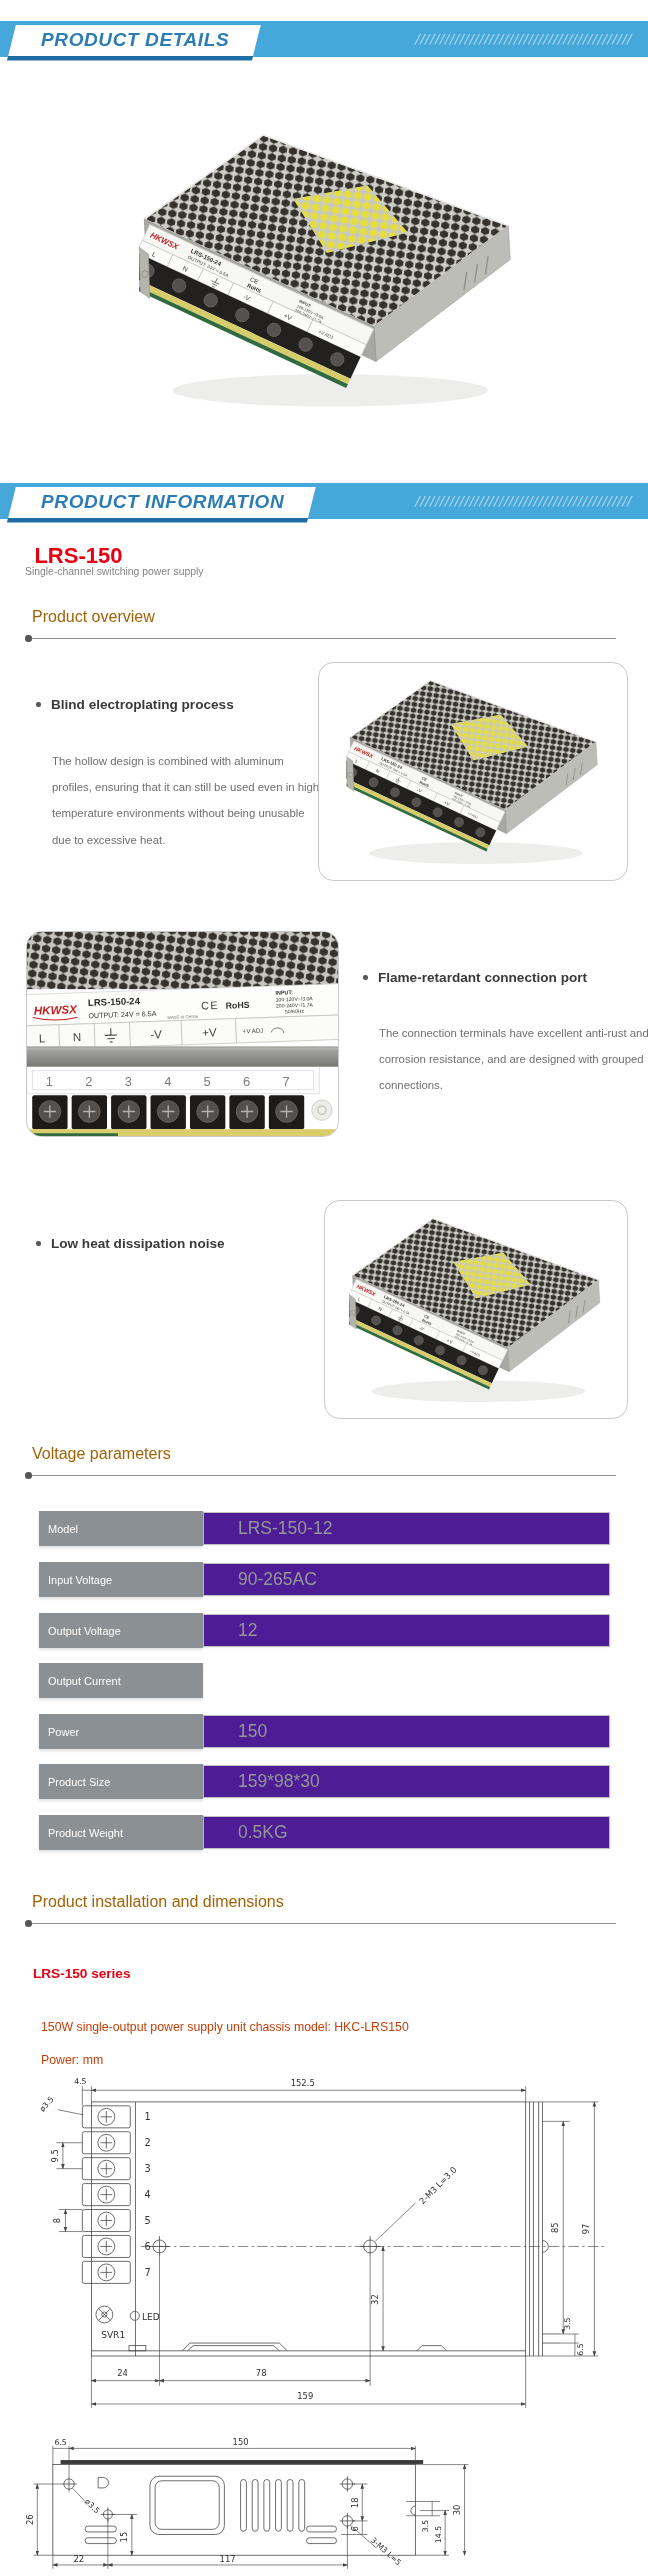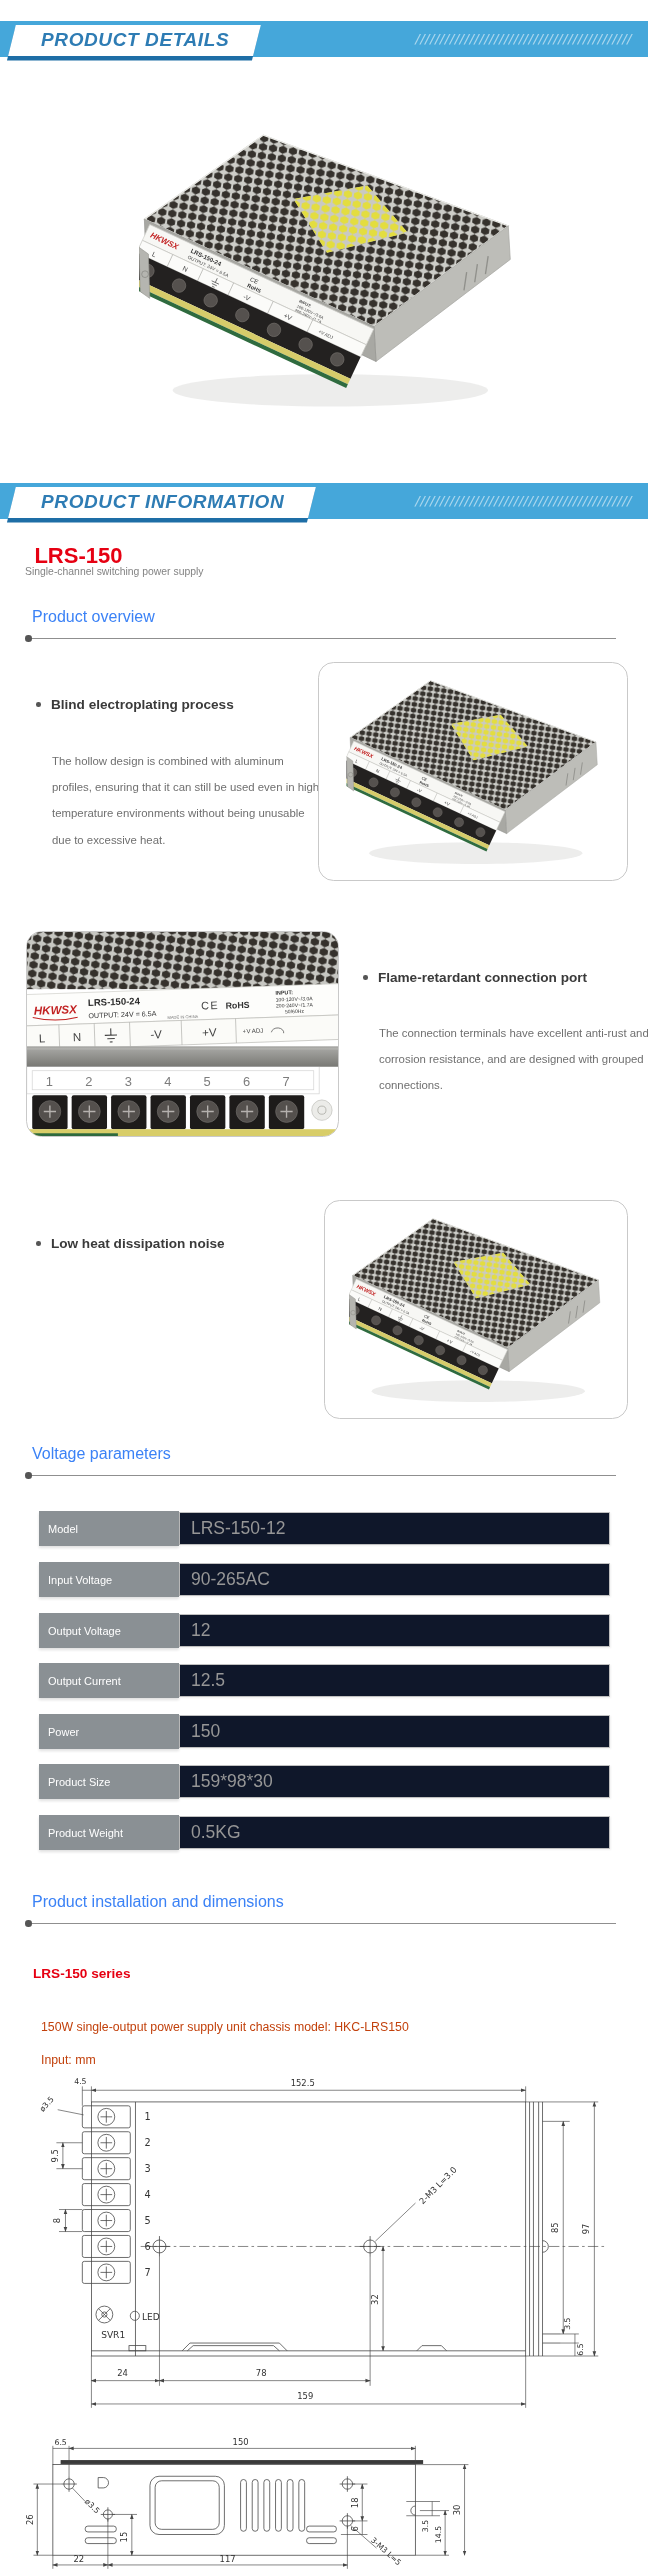--- a/index.html
+++ b/index.html
@@ -10,43 +10,43 @@
   .banner{position:absolute;left:0;right:0;height:36px;background:var(--banner_blue);}
   .banner-shape{position:absolute;left:11.7px;top:3.9px;height:30.5px;background:#fff;
       transform:skewX(-14deg);display:flex;align-items:center;padding:0 28.5px;
       box-shadow:0 4.5px 0 var(--banner_dark);}
   .banner-shape h2{margin:0;font-size:19px;font-weight:bold;font-style:italic;
       color:var(--title_blue);letter-spacing:0.6px;transform:skewX(14deg);white-space:nowrap;}
   .banner-slashes{position:absolute;right:18px;top:9.7px;color:rgba(255,255,255,.55);
       font-size:13px;font-style:italic;letter-spacing:-2.9px;font-family:"DejaVu Sans Mono",monospace;}
 
   
-  .sec-h{position:absolute;left:32px;margin:0;font-size:16px;font-weight:400;color:#3b82f6;}
+  .sec-h{position:absolute;left:32px;margin:0;font-size:16px;font-weight:400;color:#a16207;}
   .sec-line{position:absolute;left:26px;width:590px;height:1.3px;background:#8f8f8f;}
   .sec-line::before{content:"";position:absolute;left:-0.6px;top:-2.6px;width:6.5px;height:6.5px;
       border-radius:50%;background:#555;}
 
   
   .prod-name{position:absolute;left:23.4px;margin:11px;font-size:22px;font-weight:bold;color:var(--brand_red);}
   .prod-sub{position:absolute;left:25px;margin:0;font-size:10.4px;color:#838383;}
 
   
   .feat-title{position:absolute;display:flex;align-items:center;font-size:13.6px;color:#3a3a3a;font-weight:600;}
   .feat-title .bullet{width:4.5px;height:4.5px;border-radius:50%;background:#555;margin-right:10.4px;flex:0 0 auto;}
   .feat-text{position:absolute;font-size:11.4px;line-height:2.3;color:#6f6f6f;margin:16px;}
   .photo-box{position:absolute;border:0.6px solid #c9c9c9;border-radius:15.6px;overflow:hidden;background:#fff;
       display:flex;align-items:center;justify-content:center;}
 
   
   .prow{position:absolute;left:39px;width:571px;height:35px;display:flex;}
-  .prow .plabel{width:140px;background:var(--table_label_bg);color:#fff;font-size:11px;
+  .prow .plabel{width:164px;background:var(--table_label_bg);color:#fff;font-size:11px;
       display:flex;align-items:center;padding-left:9px;box-sizing:border-box;
       box-shadow:0 1.9px 2.6px rgba(0,0,0,.12);z-index:2;}
-  .prow .pvalue{flex:1;border:0.6px solid #c0c0c0;background:#0f172a;color:#969696;font-size:17.5px;
-      display:flex;align-items:center;padding-left:11px;margin:1.3px 0;box-shadow:0.6px 1.3px 1.9px rgba(0,0,0,.06);}
+  .prow .pvalue{flex:1;border:0.6px solid #c0c0c0;background:#4c1d95;color:#969696;font-size:17.5px;
+      display:flex;align-items:center;padding-left:34px;margin:1.3px 0;box-shadow:0.6px 1.3px 1.9px rgba(0,0,0,.06);}
 
   .inst-series{position:absolute;left:25px;margin:0;font-size:13.6px;font-weight:bold;color:var(--brand_red);padding-left:8px;}
   .inst-line{position:absolute;left:25px;margin:16px;font-size:12.3px;color:#c2410c;}
 
   
   .draw{position:absolute;}
   .draw text{font-family:"DejaVu Sans",sans-serif;fill:#333;}
   .hidden-defs{position:absolute;width:0;height:0;}
 </style>
 </head>
@@ -261,41 +261,40 @@
   <div class="prow" style="top:1562px">
     <div class="plabel">Input Voltage</div>
     <div class="pvalue">90-265AC</div>
   </div>
   <div class="prow" style="top:1613px">
     <div class="plabel">Output Voltage</div>
     <div class="pvalue">12</div>
   </div>
   <div class="prow" style="top:1663px">
     <div class="plabel">Output Current</div>
-    <div class="pvalue">12.5</div>
   </div>
   <div class="prow" style="top:1714px">
     <div class="plabel">Power</div>
     <div class="pvalue">150</div>
   </div>
   <div class="prow" style="top:1764px">
     <div class="plabel">Product Size</div>
     <div class="pvalue">159*98*30</div>
   </div>
   <div class="prow" style="top:1815px">
     <div class="plabel">Product Weight</div>
     <div class="pvalue">0.5KG</div>
   </div>
 
   <h3 class="sec-h" style="top:1893px">Product installation and dimensions</h3>
   <div class="sec-line" style="top:1923px"></div>
 
   <p class="inst-series" style="top:1966px">LRS-150 series</p>
   <p class="inst-line" style="top:2004px">150W single-output power supply unit chassis model: HKC-LRS150</p>
-  <p class="inst-line" style="top:2037px">Input: mm</p>
+  <p class="inst-line" style="top:2037px">Power: mm</p>
 
   <svg class="draw" style="left:19.5px;top:2076px" width="603" height="350" viewBox="0 0 930 540">
     <g stroke="#444" fill="none" stroke-width="1.2">
       <rect x="110" y="40" width="670" height="392"></rect>
       <line x1="110" y1="424" x2="780" y2="424"></line>
       <line x1="178" y1="40" x2="178" y2="432"></line>
 
       <g>
         <rect x="96" y="46" width="74" height="34" rx="3"></rect>
           <circle cx="133" cy="63" r="13"></circle>

